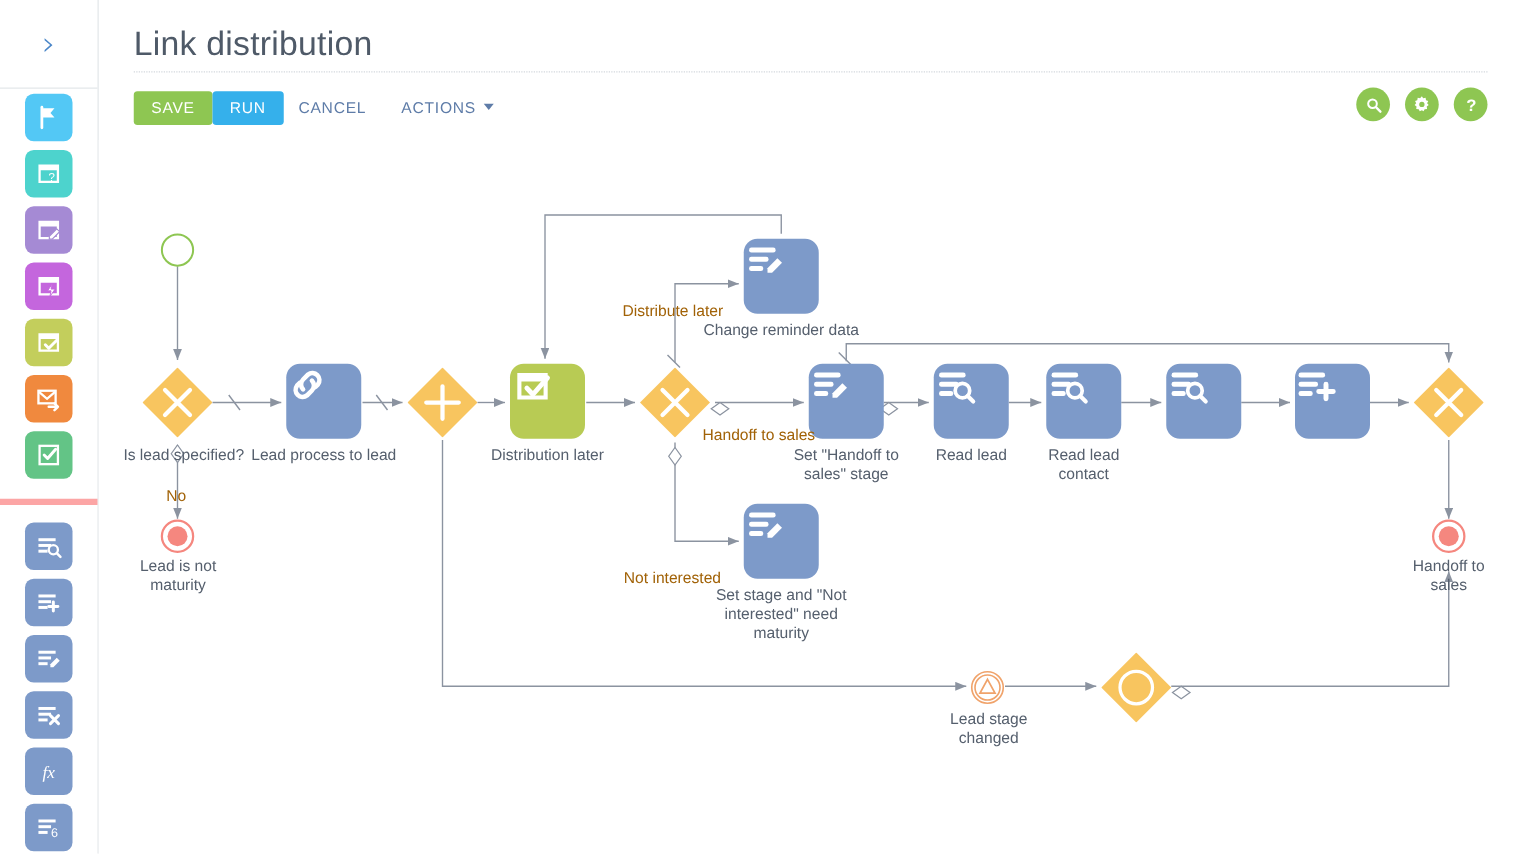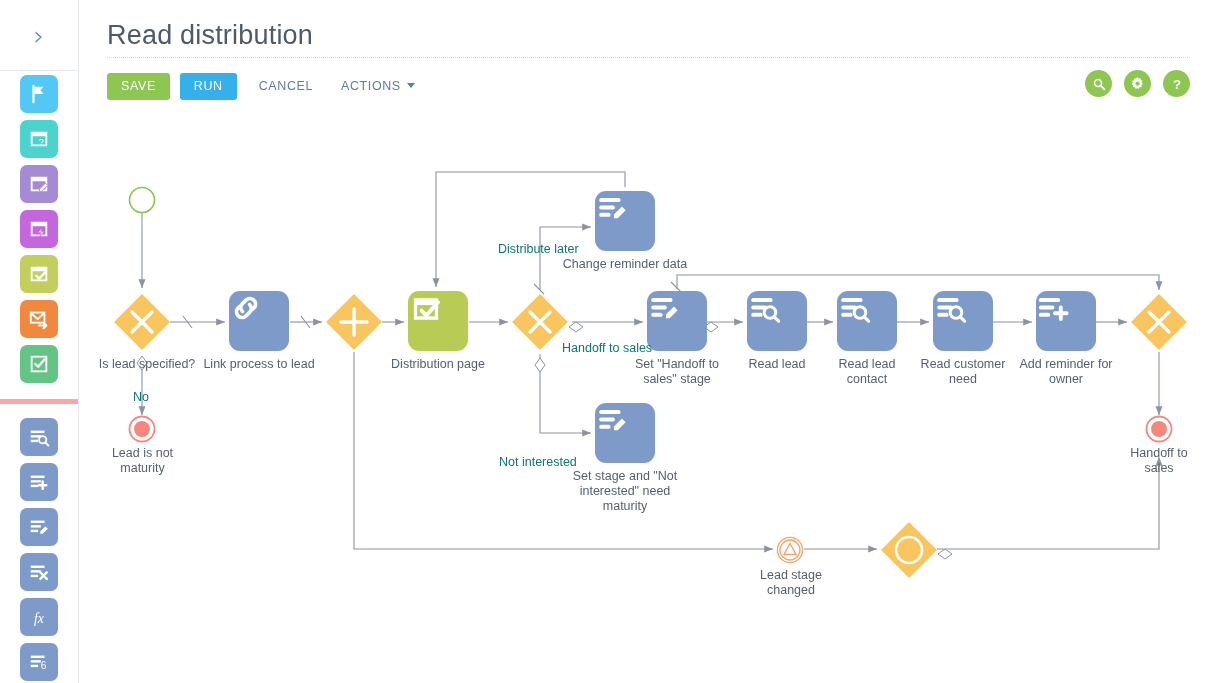--- a/index.html
+++ b/index.html
@@ -48,21 +48,20 @@
     position: absolute; left: 28px; right: 25px; top: 57px;
     border-bottom: 1px dotted #d3d8dd; height: 0;
   }
   .toolbar { position: absolute; left: 28px; top: 73px; display: flex; align-items: center; }
   .btn {
     border: none; border-radius: 3px;
     font-size: 12.5px; letter-spacing: .6px;
     font-family: "Liberation Sans", sans-serif;
     cursor: pointer; color: #fff;
     height: 27px; padding: 0 14px; line-height: 27px;
-    margin-right: 10px;
   }
   .btn-save { background: #8ec652; }
   .btn-run  { background: #35b0eb; }
   .btn-link {
     background: transparent; color: #5e7ca8; height: 27px; line-height: 27px;
     padding: 0 12px; margin-right: 4px; border: none; cursor: pointer;
     font-size: 12.5px; letter-spacing: .6px; font-family: "Liberation Sans", sans-serif; text-align: right;
   }
   .caret {
     display: inline-block; margin-left: 6px;
@@ -77,21 +76,21 @@
   .canvas { position: absolute; left: 79px; top: 112px; width: 1136px; height: 571px; background: #fff; }
   .canvas svg { position: absolute; left: 0; top: 0; }
 
   .lbl {
     position: absolute; text-align: center;
     font-size: 12.5px; color: #555f6d; line-height: 15px;
     font-family: "Liberation Sans", sans-serif;
     pointer-events: none; white-space: pre-line;
   }
   .edge-lbl {
-    position: absolute; font-size: 12.5px; color: #0f766e;
+    position: absolute; font-size: 12.5px; color: #a16207;
     font-family: "Liberation Sans", sans-serif; white-space: nowrap;
   }
   .node { position: absolute; cursor: pointer; }
   .task { width: 60px; height: 60px; border-radius: 11px; display: flex; align-items: center; justify-content: center; }
   .task.blue { background: #7d9ac9; }
   .task.green { background: #b8cb54; }
   .gw { width: 56px; height: 56px; }
   .ev { width: 28px; height: 28px; }
 </style>
 </head>
@@ -198,21 +197,21 @@
           <rect x="3" y="5" width="15" height="2.6" fill="#fff"></rect>
           <rect x="3" y="10" width="11" height="2.6" fill="#fff"></rect>
           <rect x="3" y="15" width="8" height="2.6" fill="#fff"></rect>
           <text x="17" y="20" font-size="11" fill="#fff" font-family="Liberation Sans, sans-serif" text-anchor="middle">6</text>
         </svg>
       </div>
     </div>
   </div>
 
   <div class="header">
-    <div class="page-title">Read distribution</div>
+    <div class="page-title">Link distribution</div>
     <div class="title-rule"></div>
     <div class="toolbar">
       <button class="btn btn-save">SAVE</button>
       <button class="btn btn-run">RUN</button>
       <button class="btn-link">CANCEL</button>
       <button class="btn-link"><span>ACTIONS</span><span class="caret"></span></button>
     </div>
     <div class="hdr-icons">
       <div class="hdr-icon">
         <svg width="16" height="16" viewBox="0 0 24 24">
@@ -321,37 +320,37 @@
 maturity</div>
 
     <div class="node task blue" style="left:150px;top:179px">
       <svg width="34" height="34" viewBox="0 0 24 24">
         <g stroke="#fff" stroke-width="2.6" fill="none" stroke-linecap="round">
           <path d="M9.5 14.5a4 4 0 010-5.6l2.8-2.8a4 4 0 015.6 5.6l-1.4 1.4"></path>
           <path d="M14.5 9.5a4 4 0 010 5.6l-2.8 2.8a4 4 0 01-5.6-5.6l1.4-1.4"></path>
         </g>
       </svg>
     </div>
-    <div class="lbl" style="left:110px;top:245px;width:140px">Link process to lead</div>
+    <div class="lbl" style="left:110px;top:245px;width:140px">Lead process to lead</div>
 
     <div class="node gw" style="left:247px;top:182px">
       <svg width="56" height="56">
         <path d="M28,0 L56,28 L28,56 L0,28 z" fill="#f8c55f"></path>
         <path d="M28,15 L28,41 M15,28 L41,28" stroke="#fff" stroke-width="3.4" stroke-linecap="round"></path>
       </svg>
     </div>
 
     <div class="node task green" style="left:329px;top:179px">
       <svg width="36" height="36" viewBox="0 0 24 24">
         <path d="M5 6h14v12H5z" fill="none" stroke="#fff" stroke-width="2.2"></path>
         <path d="M5 6h14v3.4H5z" fill="#fff"></path>
         <path d="M9 13l3.2 3.4L20 7.5" fill="none" stroke="#fff" stroke-width="2.6" stroke-linecap="round" stroke-linejoin="round"></path>
       </svg>
     </div>
-    <div class="lbl" style="left:289px;top:245px;width:140px">Distribution page</div>
+    <div class="lbl" style="left:289px;top:245px;width:140px">Distribution later</div>
 
     <div class="node gw" style="left:433px;top:182px">
       <svg width="56" height="56">
         <path d="M28,0 L56,28 L28,56 L0,28 z" fill="#f8c55f"></path>
         <path d="M18,18 L38,38 M38,18 L18,38" stroke="#fff" stroke-width="3.4" stroke-linecap="round"></path>
       </svg>
     </div>
 
     <div class="node task blue" style="left:516px;top:79px">
       <svg width="34" height="34" viewBox="0 0 24 24">
@@ -411,33 +410,29 @@
 
     <div class="node task blue" style="left:854px;top:179px">
       <svg width="34" height="34" viewBox="0 0 24 24">
         <rect x="3" y="5" width="15" height="2.8" fill="#fff" rx="1.3"></rect>
         <rect x="3" y="10.2" width="11" height="2.8" fill="#fff" rx="1.3"></rect>
         <rect x="3" y="15.4" width="8" height="2.8" fill="#fff" rx="1.3"></rect>
         <circle cx="16.2" cy="15.2" r="4.1" fill="none" stroke="#fff" stroke-width="2.1"></circle>
         <path d="M19.2 18.2L22.3 21.3" stroke="#fff" stroke-width="2.3" stroke-linecap="round"></path>
       </svg>
     </div>
-    <div class="lbl" style="left:819px;top:245px;width:130px">Read customer
-need</div>
 
     <div class="node task blue" style="left:957px;top:179px">
       <svg width="34" height="34" viewBox="0 0 24 24">
         <rect x="2" y="5" width="15" height="2.8" fill="#fff" rx="1.3"></rect>
         <rect x="2" y="10.2" width="11" height="2.8" fill="#fff" rx="1.3"></rect>
         <rect x="2" y="15.4" width="8" height="2.8" fill="#fff" rx="1.3"></rect>
         <path d="M17.5 11.6v8.2M13.4 15.7h8.2" stroke="#fff" stroke-width="2.8" stroke-linecap="round"></path>
       </svg>
     </div>
-    <div class="lbl" style="left:917px;top:245px;width:140px">Add reminder for
-owner</div>
 
     <div class="node gw" style="left:1052px;top:182px">
       <svg width="56" height="56">
         <path d="M28,0 L56,28 L28,56 L0,28 z" fill="#f8c55f"></path>
         <path d="M18,18 L38,38 M38,18 L18,38" stroke="#fff" stroke-width="3.4" stroke-linecap="round"></path>
       </svg>
     </div>
 
     <div class="node ev" style="left:1066px;top:303px">
       <svg width="28" height="28">

